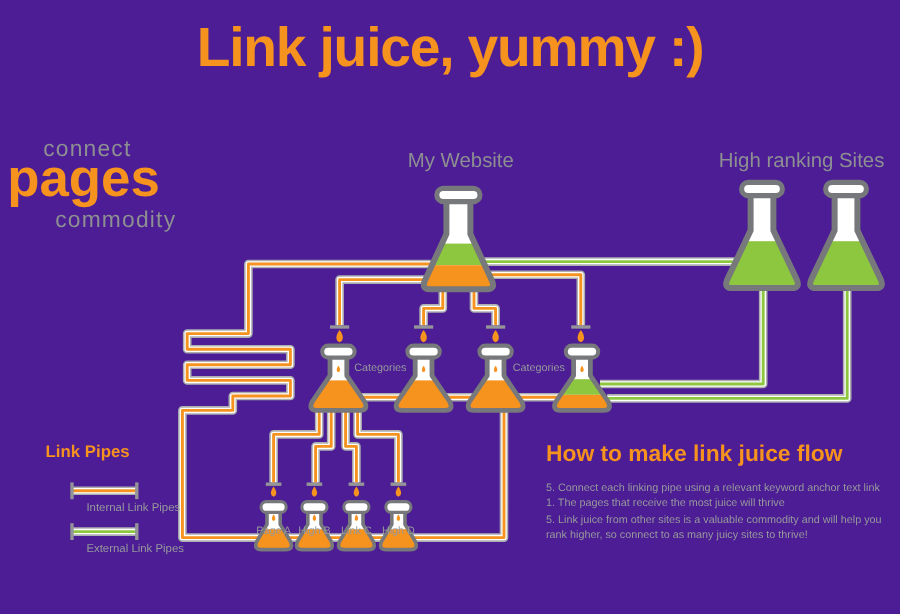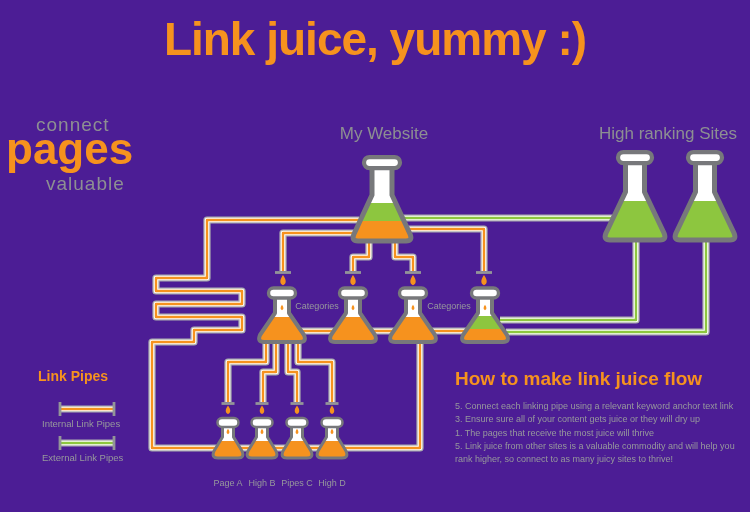--- a/index.html
+++ b/index.html
@@ -14,24 +14,24 @@
          color:var(--orange);letter-spacing:-1px;margin:0;}
   .tag-top{left:36px;top:114px;font-size:19px;color:var(--gray);letter-spacing:1px;}
   .tag-mid{left:6px;top:126px;font-size:44px;font-weight:bold;color:var(--orange);line-height:1.05;}
   .tag-bottom{left:46px;top:173px;font-size:19px;color:var(--gray);letter-spacing:1px;}
   .lbl{font-size:17px;color:var(--gray);text-align:center;}
   .lbl-website{left:309px;top:124px;width:150px;}
   .lbl-hr{left:586px;top:124px;width:164px;}
   .tiny{font-size:9px;color:var(--lgray);text-align:center;}
   .cat-left{left:294px;top:301px;width:46px;}
   .cat-right{left:426px;top:301px;width:46px;}
-  .pg{width:40px;top:478px;text-align:center;}
+  .pg{width:40px;top:437px;text-align:center;}
   .pg-a{left:208px;} .pg-b{left:242px;} .pg-c{left:277px;} .pg-d{left:312px;}
   .legend-title{left:38px;top:368px;font-size:14px;font-weight:bold;color:var(--orange);}
-  .legend-sub{font-size:9.5px;color:var(--lgray);}
+  .legend-sub{font-size:9.5px;color:var(--lgray);margin-left:30px;}
   .legend-int{left:42px;top:418px;}
   .legend-ext{left:42px;top:452px;}
   .howto-title{left:455px;top:368px;font-size:19px;font-weight:bold;color:var(--orange);}
   .howto-steps{left:455px;top:400px;width:295px;font-size:9px;line-height:12.4px;color:var(--lgray);}
   .howto-steps div{margin-bottom:1px;}
 </style>
 </head>
 <body>
 
 <div class="canvas">
@@ -295,37 +295,36 @@
           C 293.9 412.75 294.1 409.5 297 405.5 Z" fill="#F6921E"></path>
         <path d="M 332 405.5 C 334.9 409.5 335.1 412.75 332 414
           C 328.9 412.75 329.1 409.5 332 405.5 Z" fill="#F6921E"></path>
       </g>
     </svg>
 
   <h1 class="abs title">Link juice, yummy :)</h1>
 
   <div class="abs tag-top">connect</div>
   <div class="abs tag-mid">pages</div>
-  <div class="abs tag-bottom">valuable</div>
+  <div class="abs tag-bottom">commodity</div>
 
   <div class="abs lbl lbl-hr">High ranking Sites</div>
   <div class="abs lbl lbl-website">My Website</div>
 
   <div class="abs tiny cat-left">Categories</div>
   <div class="abs tiny cat-right">Categories</div>
 
   <div class="abs tiny pg pg-a">Page A</div>
   <div class="abs tiny pg pg-b">High B</div>
-  <div class="abs tiny pg pg-c">Pipes C</div>
+  <div class="abs tiny pg pg-c">Link C</div>
   <div class="abs tiny pg pg-d">High D</div>
 
   <div class="abs legend-title">Link Pipes</div>
   <div class="abs legend-sub legend-int">Internal Link Pipes</div>
   <div class="abs legend-sub legend-ext">External Link Pipes</div>
 
   <div class="abs howto-title">How to make link juice flow</div>
   <div class="abs howto-steps">
     <div>5. Connect each linking pipe using a relevant keyword anchor text link</div>
-    <div>3. Ensure sure all of your content gets juice or they will dry up</div>
     <div>1. The pages that receive the most juice will thrive</div>
     <div>5. Link juice from other sites is a valuable commodity and will help you rank higher, so connect to as many juicy sites to thrive!</div>
   </div>
 </div>
 
 </body></html>

